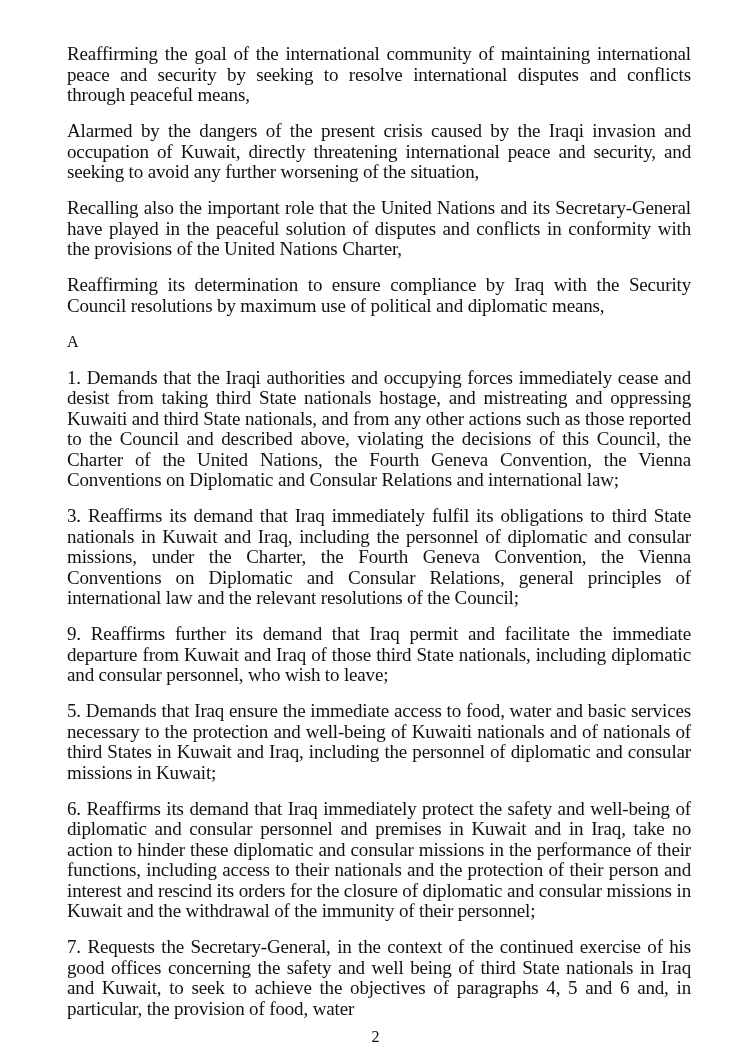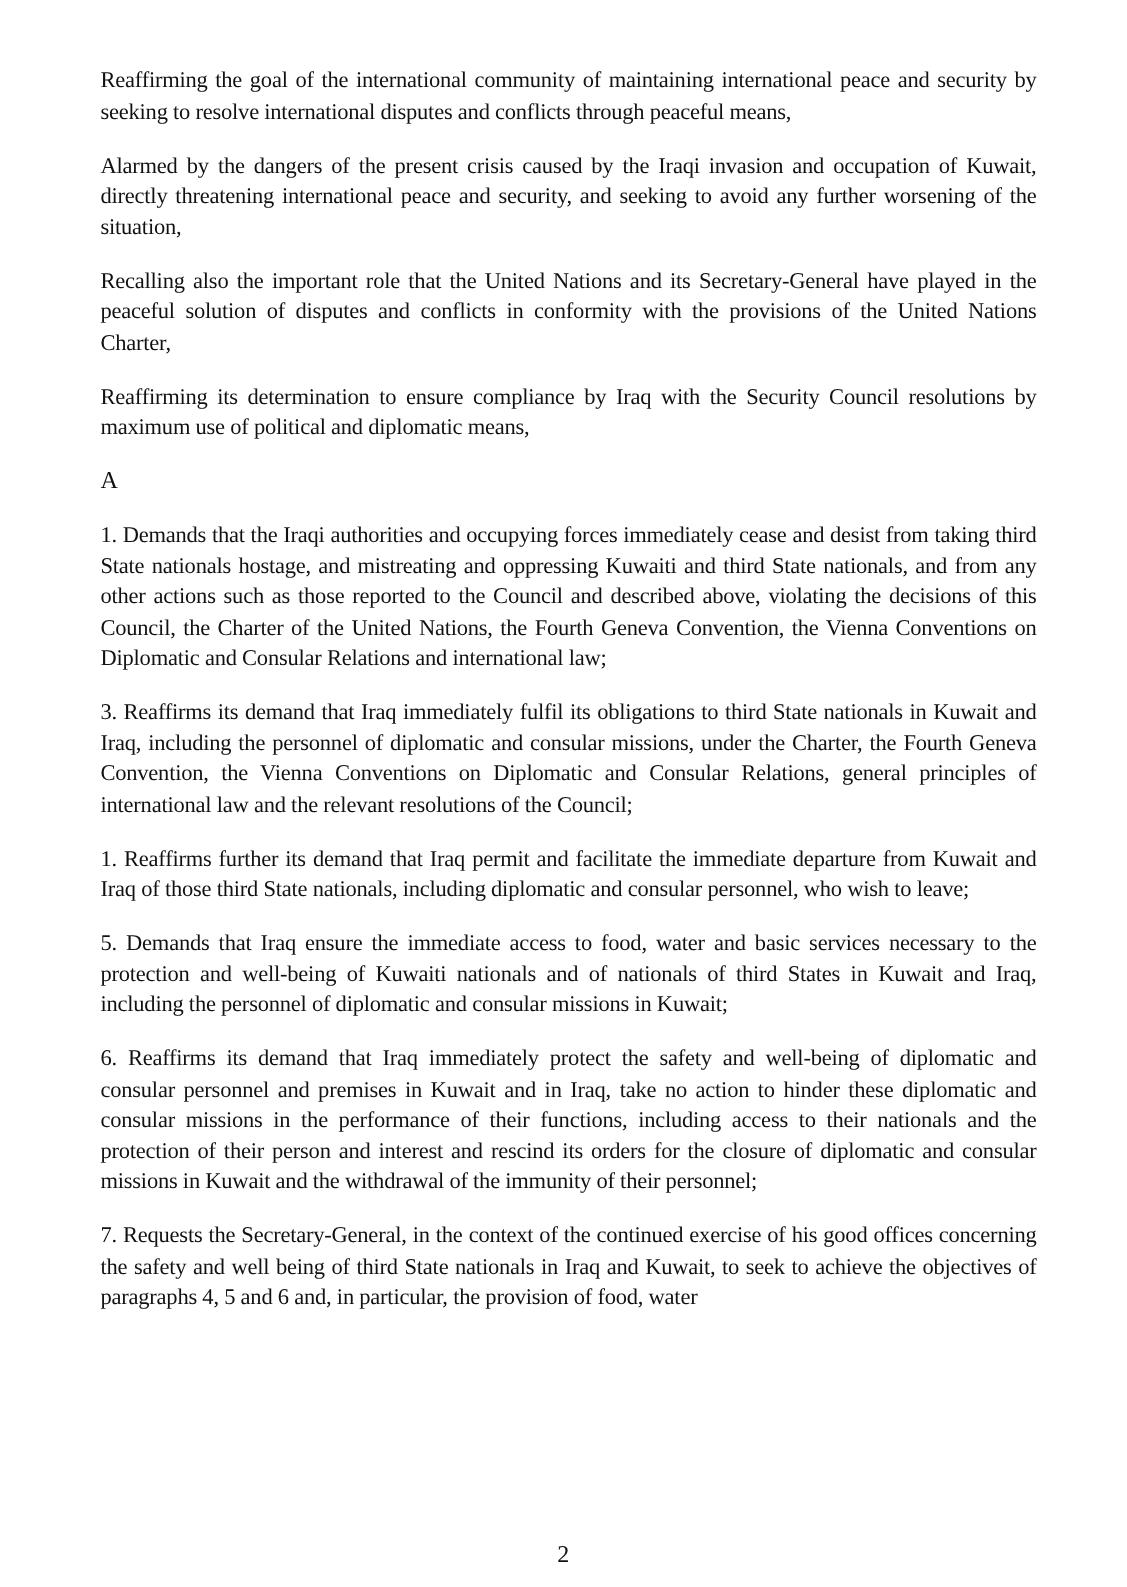--- a/index.html
+++ b/index.html
@@ -16,21 +16,21 @@
       color: #111111;
     }
     .page {
       position: absolute;
       left: 67px;
       top: 44px;
       width: 624px;
     }
     .para {
       margin: 0 0 15.5px 0;
-      font-size: 15px;
+      font-size: 19px;
       line-height: 20.5px;
       text-align: justify;
       text-justify: inter-word;
       letter-spacing: -0.15px;
     }
     .section-letter {
       margin: 0 0 15.5px 0;
       font-size: 16.1px;
       line-height: 20.5px;
     }
@@ -50,19 +50,19 @@
 <div class="page">
   <p class="para">Reaffirming the goal of the international community of maintaining international peace and security by seeking to resolve international disputes and conflicts through peaceful means,</p>
   <p class="para">Alarmed by the dangers of the present crisis caused by the Iraqi invasion and occupation of Kuwait, directly threatening international peace and security, and seeking to avoid any further worsening of the situation,</p>
   <p class="para">Recalling also the important role that the United Nations and its Secretary-General have played in the peaceful solution of disputes and conflicts in conformity with the provisions of the United Nations Charter,</p>
   <p class="para">Reaffirming its determination to ensure compliance by Iraq with the Security Council resolutions by maximum use of political and diplomatic means,</p>
 
   <p class="section-letter">A</p>
 
   <p class="para">1.  Demands that the Iraqi authorities and occupying forces immediately cease and desist from taking third State nationals hostage, and mistreating and oppressing Kuwaiti and third State nationals, and from any other actions such as those reported to the Council and described above, violating the decisions of this Council, the Charter of the United Nations, the Fourth Geneva Convention, the Vienna Conventions on Diplomatic and Consular Relations and international law;</p>
   <p class="para">3.  Reaffirms its demand that Iraq immediately fulfil its obligations to third State nationals in Kuwait and Iraq, including the personnel of diplomatic and consular missions, under the Charter, the Fourth Geneva Convention, the Vienna Conventions on Diplomatic and Consular Relations, general principles of international law and the relevant resolutions of the Council;</p>
-  <p class="para">1.  Reaffirms further its demand that Iraq permit and facilitate the immediate departure from Kuwait and Iraq of those third State nationals, including diplomatic and consular personnel, who wish to leave;</p>
+  <p class="para">9.  Reaffirms further its demand that Iraq permit and facilitate the immediate departure from Kuwait and Iraq of those third State nationals, including diplomatic and consular personnel, who wish to leave;</p>
   <p class="para">5.  Demands that Iraq ensure the immediate access to food, water and basic services necessary to the protection and well-being of Kuwaiti nationals and of nationals of third States in Kuwait and Iraq, including the personnel of diplomatic and consular missions in Kuwait;</p>
   <p class="para">6.  Reaffirms its demand that Iraq immediately protect the safety and well-being of diplomatic and consular personnel and premises in Kuwait and in Iraq, take no action to hinder these diplomatic and consular missions in the performance of their functions, including access to their nationals and the protection of their person and interest and rescind its orders for the closure of diplomatic and consular missions in Kuwait and the withdrawal of the immunity of their personnel;</p>
   <p class="para">7.  Requests the Secretary-General, in the context of the continued exercise of his good offices concerning the safety and well being of third State nationals in Iraq and Kuwait, to seek to achieve the objectives of paragraphs 4, 5 and 6 and, in particular, the provision of food, water</p>
 </div>
 
 <div class="page-number">2</div>
 
 </body></html>

